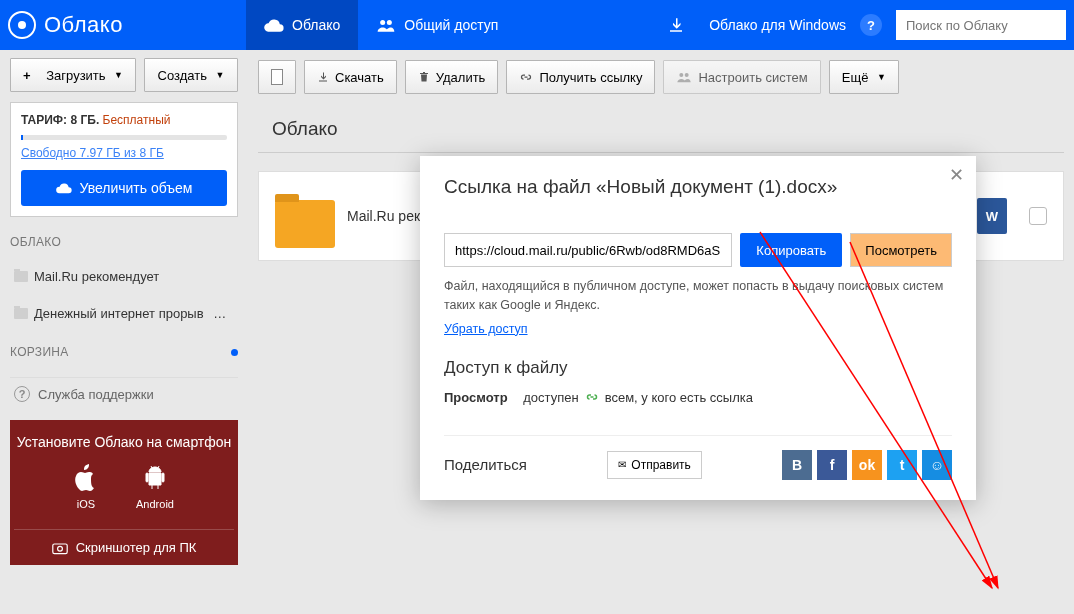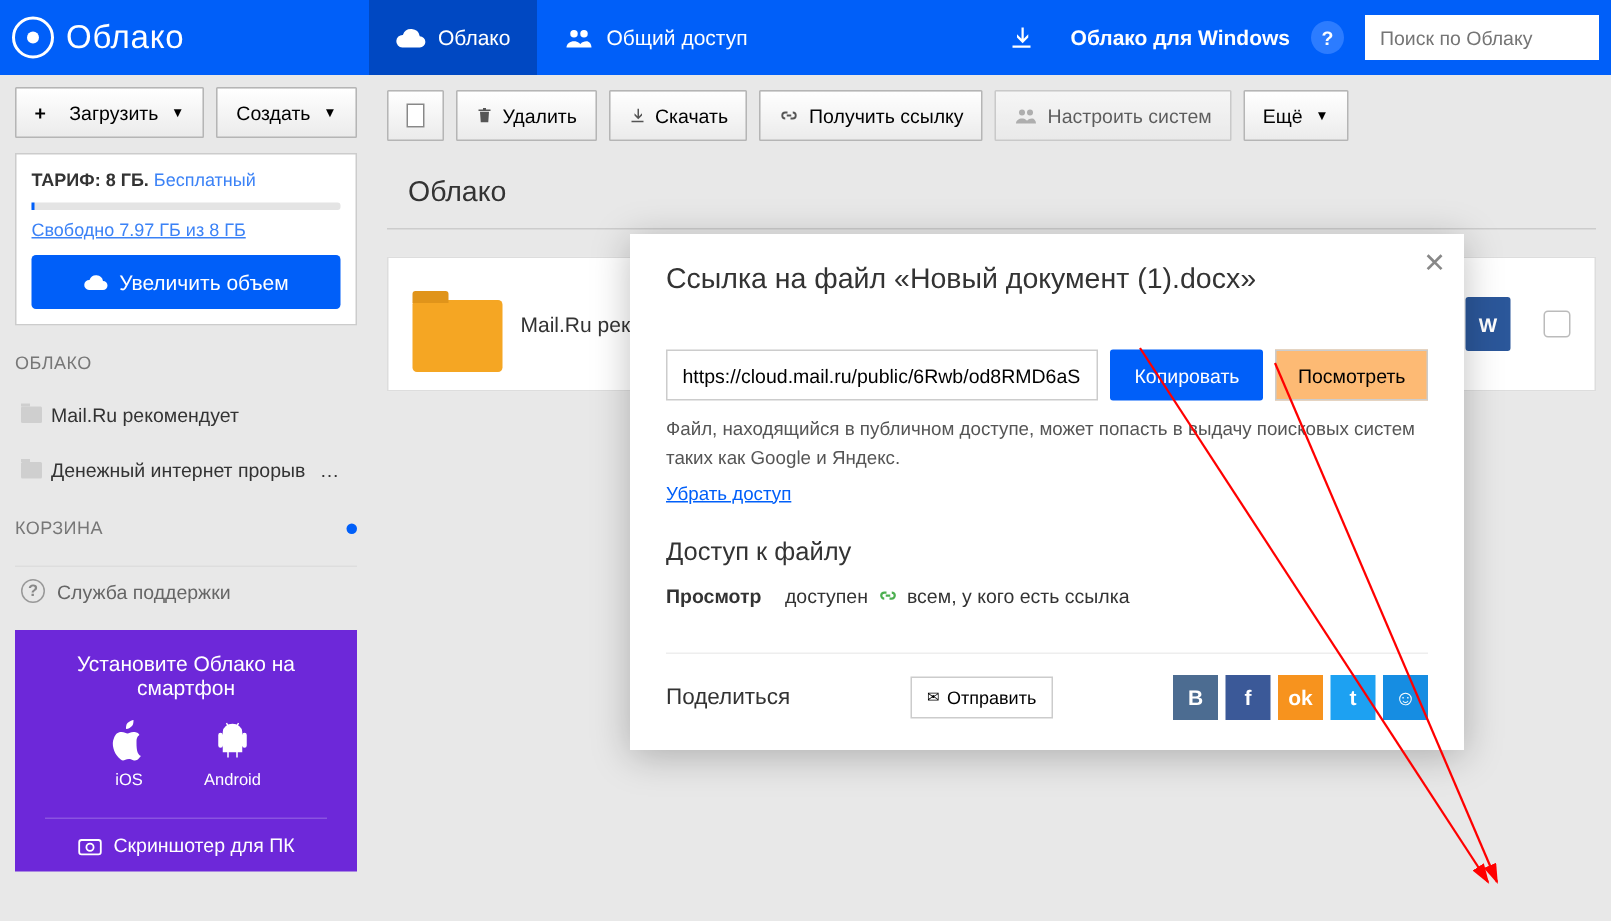--- a/index.html
+++ b/index.html
@@ -6,43 +6,43 @@
 body { background:#e8e8e8; width:1074px; height:614px; overflow:hidden; position:relative; font-size:13px; color:#333; }
 .header { height:50px; background:#005ff9; display:flex; align-items:center; padding:0 8px; color:#fff; }
 .logo { display:flex; align-items:center; font-size:22px; font-weight:400; letter-spacing:0.5px; width:238px; }
 .logo-at { width:28px; height:28px; border:2.5px solid #fff; border-radius:50%; margin-right:8px; position:relative; display:flex; align-items:center; justify-content:center; }
 .logo-at::before { content:""; width:8px; height:8px; background:#fff; border-radius:50%; }
 .tabs { display:flex; }
 .tab { padding:0 18px; height:50px; display:flex; align-items:center; gap:8px; font-size:14px; cursor:pointer; }
 .tab.active { background:#0048c2; }
 .tab-ico { width:20px; height:14px; }
 .hdr-right { margin-left:auto; display:flex; align-items:center; gap:14px; }
-.dl-link { display:flex; align-items:center; gap:24px; font-size:14px;font-weight:bold; }
+.dl-link { display:flex; align-items:center; gap:24px; font-size:14px; }
 .help-ico { width:22px; height:22px; background:#2c7cff; border-radius:50%; display:flex; align-items:center; justify-content:center; font-weight:bold; }
-.search { width:156px; height:30px; border:none; padding:0 10px; font-size:13px; background:#fff; color:#333; }
+.search { width:170px; height:30px; border:none; padding:0 10px; font-size:13px; background:#fff; color:#333; }
 .main { display:flex; height:564px; }
 .sidebar { width:248px; padding:8px 10px; display:flex; flex-direction:column; gap:10px; }
 .sb-row { display:flex; gap:8px; }
 .btn { height:34px; border:1px solid #b5b5b5; background:linear-gradient(#fff,#ebebeb); display:flex; align-items:center; justify-content:center; gap:6px; font-size:13px; cursor:pointer; border-radius:1px; padding:0 12px; }
 .btn.flex { flex:1; }
 .plan-box { border:1px solid #ccc; background:#fff; padding:10px; }
 .plan-title { font-size:12px; font-weight:bold; }
-.plan-title a { color:#3b82f6; font-weight:normal; text-decoration:none; }
+.plan-title a { color:#c2410c; font-weight:normal; text-decoration:none; }
 .plan-bar { height:5px; background:#e4e4e4; margin:8px 0 6px; border-radius:2px; position:relative; }
 .plan-bar::before { content:""; position:absolute; left:0; top:0; height:100%; width:1%; background:#005ff9; }
 .plan-free { font-size:12px; color:#3b82f6; margin-bottom:10px;text-decoration:underline; }
 .btn-blue { background:#005ff9; color:#fff; border:none; height:36px; width:100%; border-radius:3px; display:flex; align-items:center; justify-content:center; gap:8px; font-size:14px; cursor:pointer; }
 .sec-title { font-size:12px; color:#777; letter-spacing:0.3px; margin:8px 0 4px; display:flex; align-items:center; justify-content:space-between; }
 .tree-item { padding:6px 4px; font-size:13px; color:#333; display:flex; align-items:center; gap:6px; cursor:pointer; }
 .folder-ico { width:14px; height:11px; background:#cfcfcf; border-radius:1px; position:relative; }
 .folder-ico::before { content:""; position:absolute; top:-2px; left:0; width:6px; height:2px; background:#cfcfcf; }
 .ellipsis { white-space:nowrap; overflow:hidden; text-overflow:ellipsis; }
 .dot { width:7px; height:7px; background:#005ff9; border-radius:50%; }
 .support { padding:8px 4px; color:#666; display:flex; align-items:center; gap:8px; border-top:1px solid #ddd; margin-top:4px; }
-.promo { background:#6d28d9; color:#fff; padding:14px 20px 10px; text-align:center; }
+.promo { background:#7f1d1d; color:#fff; padding:14px 4px 10px; text-align:center; }
 .promo-title { font-size:14px; margin-bottom:14px; }
 .promo-icons { display:flex; justify-content:center; gap:38px; margin-bottom:19px; }
 .promo-icons div { text-align:center; font-size:11px; }
 .promo-icons svg { display:block; margin:0 auto 6px; }
 .promo-scr { margin-top:12px; font-size:13px; display:flex; align-items:center; justify-content:center; gap:8px; padding-top:10px; border-top:1px solid rgba(255,255,255,0.2); }
 .content { flex:1; padding:10px; position:relative; }
 .toolbar { display:flex; gap:8px; margin-bottom:24px; }
 .chk-btn { width:38px; }
 .chk-box { width:16px; height:16px; border:1px solid #888; background:#fff; }
 .crumb-row { display:flex; align-items:center; border-bottom:1px solid #ccc; padding:0 14px 12px; margin-bottom:18px;}
@@ -165,29 +165,29 @@
     </div>
   </div>
 
   <div class="content">
     <div class="toolbar">
       <button class="btn chk-btn">
           <span class="chk-box"></span>
         </button>
       <button class="btn">
           <svg width="12" height="12" viewBox="0 0 24 24">
+            <path fill="#555" d="M12 3v10l-4-4v3l5 5 5-5v-3l-4 4V3zM4 19h16v2H4z"></path>
+          </svg>
+          <span>Скачать</span>
+        </button>
+      <button class="btn">
+          <svg width="12" height="12" viewBox="0 0 24 24">
             <path fill="#555" d="M6 7h12l-1 14H7zM4 4h16v2H4zm6-2h4v2h-4z"></path>
           </svg>
           <span>Удалить</span>
-        </button>
-      <button class="btn">
-          <svg width="12" height="12" viewBox="0 0 24 24">
-            <path fill="#555" d="M12 3v10l-4-4v3l5 5 5-5v-3l-4 4V3zM4 19h16v2H4z"></path>
-          </svg>
-          <span>Скачать</span>
         </button>
       <button class="btn">
           <svg width="14" height="12" viewBox="0 0 24 24">
             <path fill="none" stroke="#555" stroke-width="2.5" d="M9 12h6m-8 4a4 4 0 0 1 0-8h3m4 8h3a4 4 0 0 0 0-8"></path>
           </svg>
           <span>Получить ссылку</span>
         </button>
       <button class="btn" style="opacity:0.6">
           <svg width="16" height="12" viewBox="0 0 24 16">
             <circle cx="8" cy="5" r="3" fill="#888"></circle>

